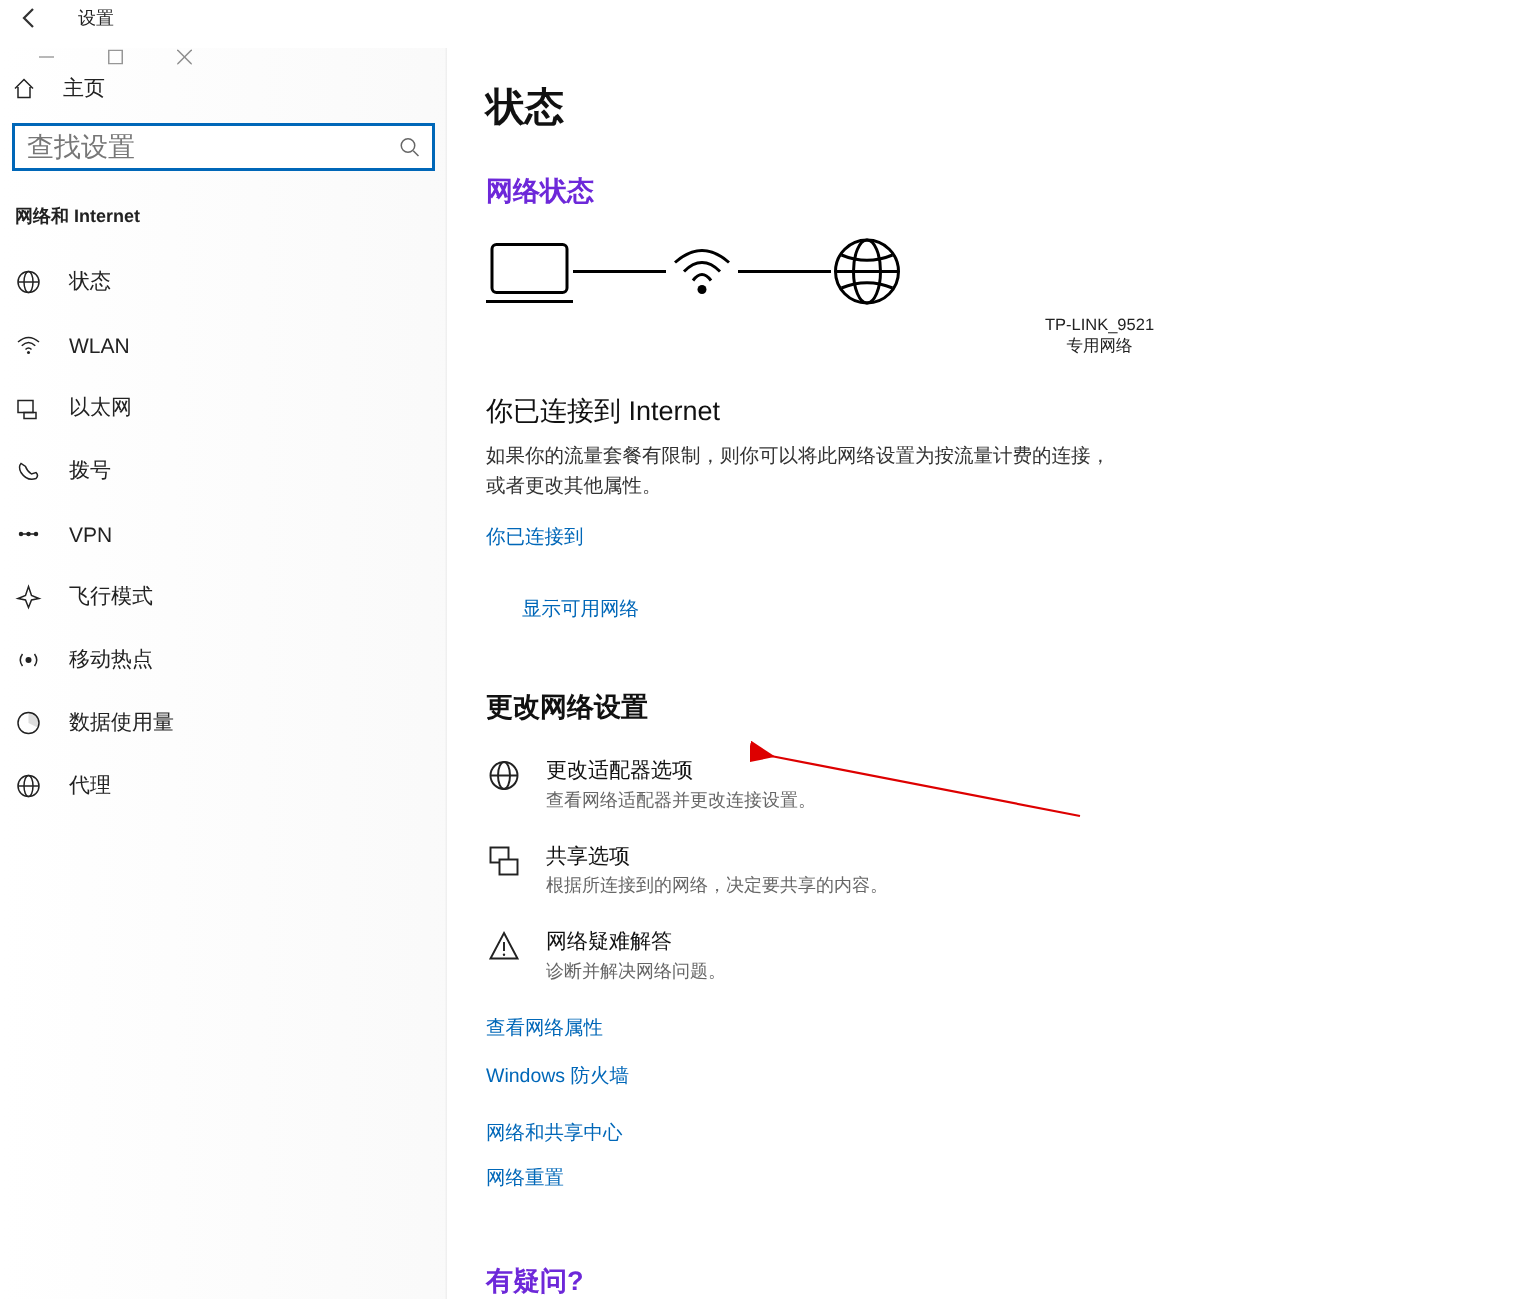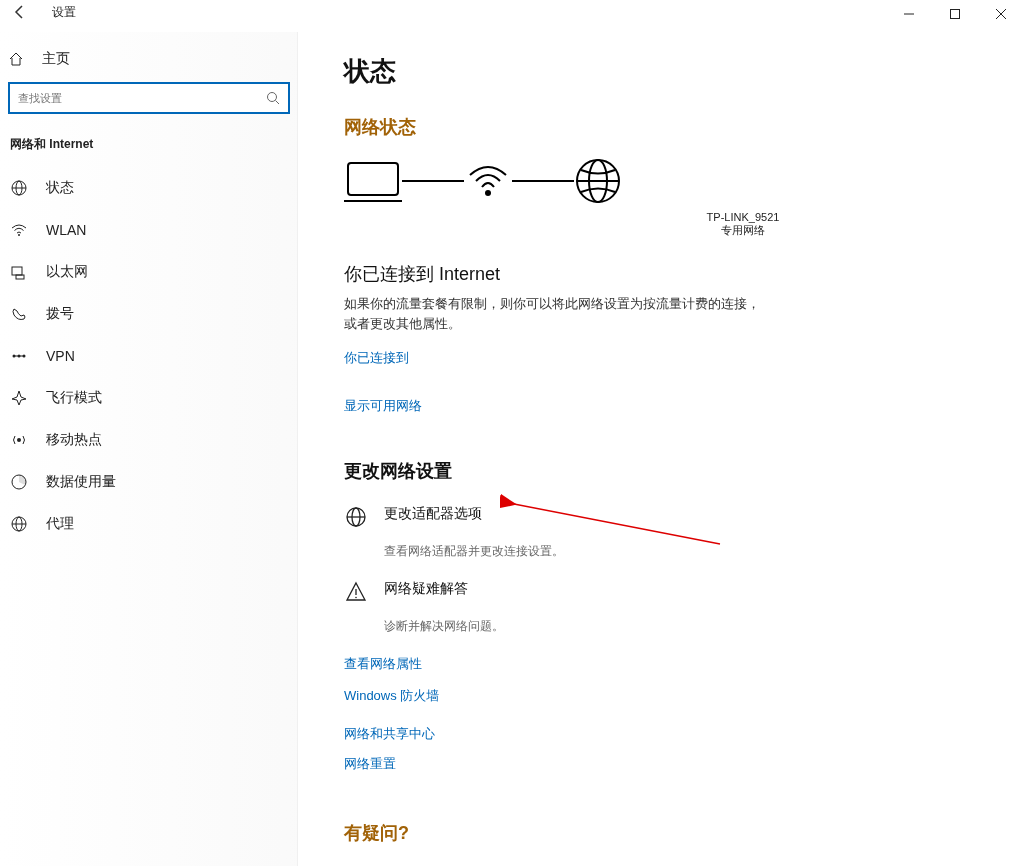--- a/index.html
+++ b/index.html
@@ -1,56 +1,56 @@
 <!DOCTYPE html>
 <html><head>
 <meta charset="utf-8">
 <style>
 * { margin: 0; padding: 0; box-sizing: border-box; font-family: "Microsoft YaHei", "Segoe UI", sans-serif; }
 body { background: #fff; width: 1024px; height: 866px; overflow: hidden; position: relative; }
 
-.titlebar { height: 32px; display: flex; align-items: flex-start; justify-content: space-between; padding: 0 0 0 8px; }
+.titlebar { height: 32px; display: flex; align-items: flex-start; justify-content: space-between; padding: 0 0 0 8px; flex-direction: column; }
 .titlebar-left { display: flex; align-items: center; gap: 20px; padding-top: 0px; }
 .back-btn { width: 24px; height: 24px; display: flex; align-items: center; justify-content: center; font-size: 16px; color: #333; }
 .app-title { font-size: 12px; color: #222; }
 .win-controls { display: flex; }
 .win-btn { width: 46px; height: 28px; display: flex; align-items: center; justify-content: center; color: #222; }
 
-.layout { display: flex; height: calc(100% - 32px); gap: 20px; }
+.layout { display: flex; height: calc(100% - 32px); }
 .sidebar { width: 298px; padding: 12px 0 0 0; background: linear-gradient(to right, rgba(255,255,255,0.6), rgba(240,240,240,0.35)); position: relative; }
 .sidebar::after { content:""; position:absolute; right:0; top:0; bottom:0; width:1px; background: rgba(0,0,0,0.04); }
 .home-row { display: flex; align-items: center; gap: 18px; padding: 6px 8px 14px 8px; font-size: 14px; color: #222; }
 .search-wrap { margin: 0 8px 22px 8px; display: flex; align-items: center; border: 2px solid #0067b8; background: #fff; height: 32px; padding: 0 8px; }
-.search-wrap input { flex: 1; border: none; outline: none; font-size: 11px; color: #666; background: transparent; }
+.search-wrap input { flex: 1; border: none; outline: none; font-size: 18px; color: #666; background: transparent; }
 .search-wrap input::placeholder { color: #777; }
 .search-icon { color: #666; }
 .group-title { font-size: 12px; font-weight: 600; padding: 0 18px 14px 10px; color: #222; }
 .nav-item { display: flex; align-items: center; gap: 18px; padding: 12px 10px; font-size: 14px; color: #222; }
 .nav-item .ico { width: 18px; display:flex; justify-content:center; }
 
 .content { flex: 1; padding: 22px 0 0 26px; overflow: hidden; }
 .page-title { font-size: 26px; font-weight: 600; margin-bottom: 26px; color: #111; }
-.section-title { font-size: 18px; font-weight: 600; margin-bottom: 18px; color: #a16207; }
+.section-title { font-size: 18px; font-weight: 600; margin-bottom: 18px; color: #6d28d9; }
 
 .diagram { display: flex; align-items: center; gap: 0; margin-bottom: 6px; }
 .line { width: 62px; border-top: 2px solid #000; }
 .wifi-col { display:flex; flex-direction:column; align-items:center; }
 .net-name { font-size: 11px; color: #222; text-align: center; margin-top: 2px; }
 .net-type { font-size: 11px; color: #222; text-align: center; }
 
 .connected-title { font-size: 18px; font-weight: 400; margin-top: 24px; color: #111; }
 .connected-desc { font-size: 13px; color: #333; margin-top: 8px; line-height: 1.5; max-width: 420px; }
 .link { font-size: 13px; color: #0067b8; margin-top: 16px; display: block; }
 .link + .link { margin-top: 14px; }
 
 .change-title { font-size: 18px; font-weight: 600; margin-top: 44px; margin-bottom: 22px; color: #111; }
 .opt-row { display: flex; gap: 16px; margin-bottom: 20px; align-items: flex-start; }
 .opt-ico { width: 24px; height: 24px; display:flex; align-items:center; justify-content:center; color:#222; flex-shrink:0; }
 .opt-body .t { font-size: 14px; color: #111; }
-.opt-body .d { font-size: 12px; color: #666; margin-top: 20px; }
+.opt-body .d { font-size: 12px; color: #666; margin-top: 2px; }
 
 .arrow { position: absolute; left: 500px; top: 494px; pointer-events: none; }
 
 svg { display: block; }
 </style>
 </head>
 <body>
 
 <div class="titlebar">
   <div class="titlebar-left">
@@ -220,38 +220,50 @@
       </div>
     </div>
     <div style="margin-left:118px;">
       <div class="net-name">TP-LINK_9521</div>
       <div class="net-type">专用网络</div>
     </div>
 
     <div class="connected-title">你已连接到 Internet</div>
     <div class="connected-desc">如果你的流量套餐有限制，则你可以将此网络设置为按流量计费的连接，或者更改其他属性。</div>
     <a class="link">你已连接到</a>
-    <a class="link" style="margin-top:30px;">显示可用网络</a>
+    <a class="link" style="margin-top:30px;margin-left:24px;">显示可用网络</a>
 
     <h2 class="change-title">更改网络设置</h2>
 
     <div class="opt-row">
       <div class="opt-ico">
         <svg width="24" height="24" viewBox="0 0 24 24">
             <circle cx="12" cy="12" r="9" stroke="#222" stroke-width="1.3" fill="none"></circle>
             <ellipse cx="12" cy="12" rx="4" ry="9" stroke="#222" stroke-width="1.3" fill="none"></ellipse>
             <line x1="3" y1="12" x2="21" y2="12" stroke="#222" stroke-width="1.3"></line>
           </svg>
       </div>
       <div class="opt-body">
         <div class="t">更改适配器选项</div>
         <div class="d">查看网络适配器并更改连接设置。</div>
       </div>
     </div>
 
+    <div class="opt-row">
+      <div class="opt-ico">
+        <svg width="24" height="24" viewBox="0 0 24 24">
+            <rect x="3" y="3" width="12" height="10" stroke="#222" stroke-width="1.3" fill="none"></rect>
+            <rect x="9" y="11" width="12" height="10" stroke="#222" stroke-width="1.3" fill="#fff"></rect>
+          </svg>
+      </div>
+      <div class="opt-body">
+        <div class="t">共享选项</div>
+        <div class="d">根据所连接到的网络，决定要共享的内容。</div>
+      </div>
+    </div>
 
     <div class="opt-row">
       <div class="opt-ico">
         <svg width="24" height="24" viewBox="0 0 24 24">
             <path d="M12 3 L21 20 L3 20 Z" stroke="#222" stroke-width="1.3" fill="none"></path>
             <line x1="12" y1="9" x2="12" y2="15" stroke="#222" stroke-width="1.3"></line>
             <circle cx="12" cy="17.5" r="0.8" fill="#222"></circle>
           </svg>
       </div>
       <div class="opt-body">

